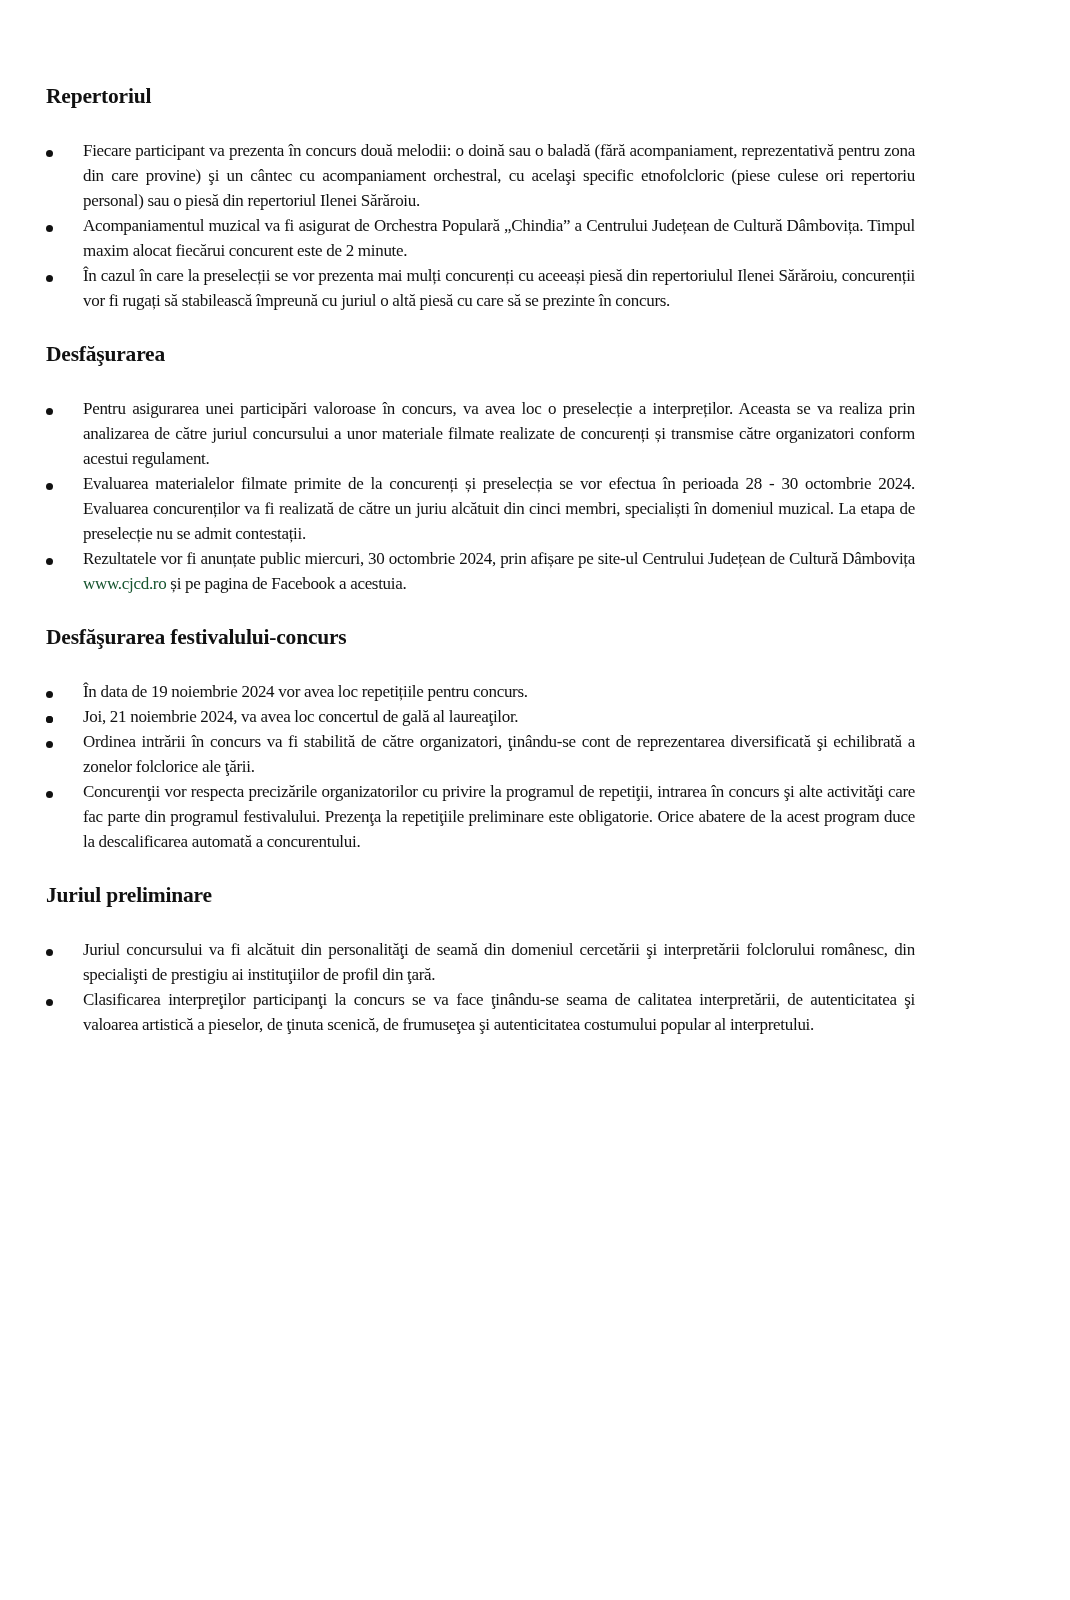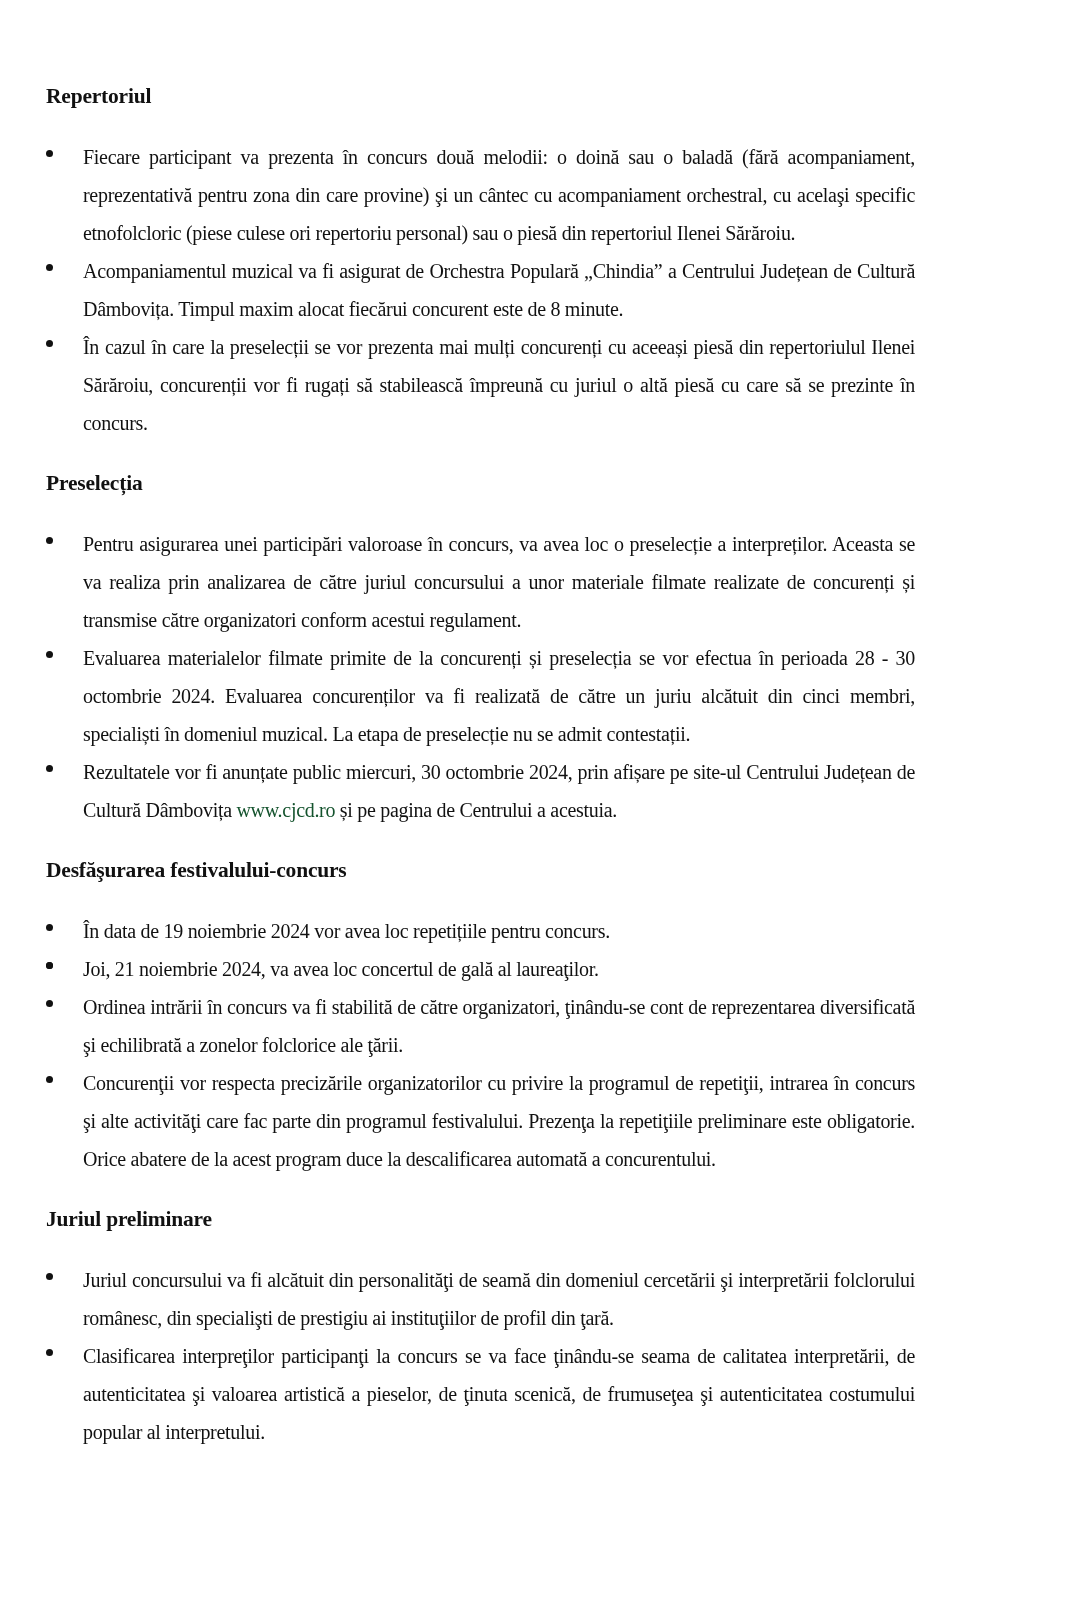--- a/index.html
+++ b/index.html
@@ -29,22 +29,22 @@
       letter-spacing: -0.2px;
     }
     ul.bullets {
       list-style: none;
       margin: 0;
       padding: 0;
     }
     ul.bullets li {
       position: relative;
       padding-left: 37px;
-      font-size: 20px;
-      line-height: 38px;
+      font-size: 17px;
+      line-height: 25px;
       text-align: justify;
       letter-spacing: -0.3px;
     }
     ul.bullets li .dot {
       position: absolute;
       left: 0;
       top: 12px;
       width: 7px;
       height: 7px;
       border-radius: 50%;
@@ -55,31 +55,31 @@
   </style>
 </head>
 <body>
 
 <div class="page">
 
   <div class="section">
     <div class="section-title">Repertoriul</div>
     <ul class="bullets">
       <li><span class="dot"></span><span>Fiecare participant va prezenta în concurs două melodii: o doină sau o baladă (fără acompaniament, reprezentativă pentru zona din care provine) şi un cântec cu acompaniament orchestral, cu acelaşi specific etnofolcloric (piese culese ori repertoriu personal) sau o piesă din repertoriul Ilenei Sărăroiu.</span></li>
-      <li><span class="dot"></span><span>Acompaniamentul muzical va fi asigurat de Orchestra Populară „Chindia” a Centrului Județean de Cultură Dâmbovița.  Timpul maxim alocat fiecărui concurent este de 8 minute.</span></li>
+      <li><span class="dot"></span><span>Acompaniamentul muzical va fi asigurat de Orchestra Populară „Chindia” a Centrului Județean de Cultură Dâmbovița.  Timpul maxim alocat fiecărui concurent este de 2 minute.</span></li>
       <li><span class="dot"></span><span>În cazul în care la preselecții se vor prezenta mai mulți concurenți cu aceeași piesă din repertoriulul Ilenei Sărăroiu, concurenții vor fi rugați să stabilească împreună cu juriul o altă piesă cu care să se prezinte în concurs.</span></li>
     </ul>
   </div>
 
   <div class="section">
-    <div class="section-title">Preselecția</div>
+    <div class="section-title">Desfăşurarea</div>
     <ul class="bullets">
       <li><span class="dot"></span><span>Pentru asigurarea unei participări valoroase în concurs, va avea loc o preselecție a interpreților. Aceasta se va realiza prin analizarea de către juriul concursului a unor materiale filmate realizate de concurenți și transmise către organizatori conform acestui regulament.</span></li>
       <li><span class="dot"></span><span>Evaluarea materialelor filmate primite de la concurenți și preselecția se vor efectua în perioada 28 - 30 octombrie 2024. Evaluarea concurenților va fi realizată de către un juriu alcătuit din cinci membri, specialiști în domeniul muzical. La etapa de preselecție nu se admit contestații.</span></li>
-      <li><span class="dot"></span><span>Rezultatele vor fi anunțate public miercuri, 30 octombrie 2024, prin afișare pe site-ul Centrului Județean de Cultură Dâmbovița </span><span class="link">www.cjcd.ro</span><span> și pe pagina de Centrului a acestuia.</span></li>
+      <li><span class="dot"></span><span>Rezultatele vor fi anunțate public miercuri, 30 octombrie 2024, prin afișare pe site-ul Centrului Județean de Cultură Dâmbovița </span><span class="link">www.cjcd.ro</span><span> și pe pagina de Facebook a acestuia.</span></li>
     </ul>
   </div>
 
   <div class="section">
     <div class="section-title">Desfăşurarea festivalului-concurs</div>
     <ul class="bullets">
       <li><span class="dot"></span><span>În data de 19 noiembrie 2024 vor avea loc repetițiile pentru concurs.</span></li>
       <li><span class="dot"></span></li>
       <li><span class="dot"></span><span>Joi, 21 noiembrie 2024, va avea loc concertul de gală al laureaţilor.</span></li>
       <li><span class="dot"></span><span>Ordinea intrării în concurs va fi stabilită de către organizatori, ţinându-se cont de reprezentarea diversificată şi echilibrată a zonelor folclorice ale ţării.</span></li>

